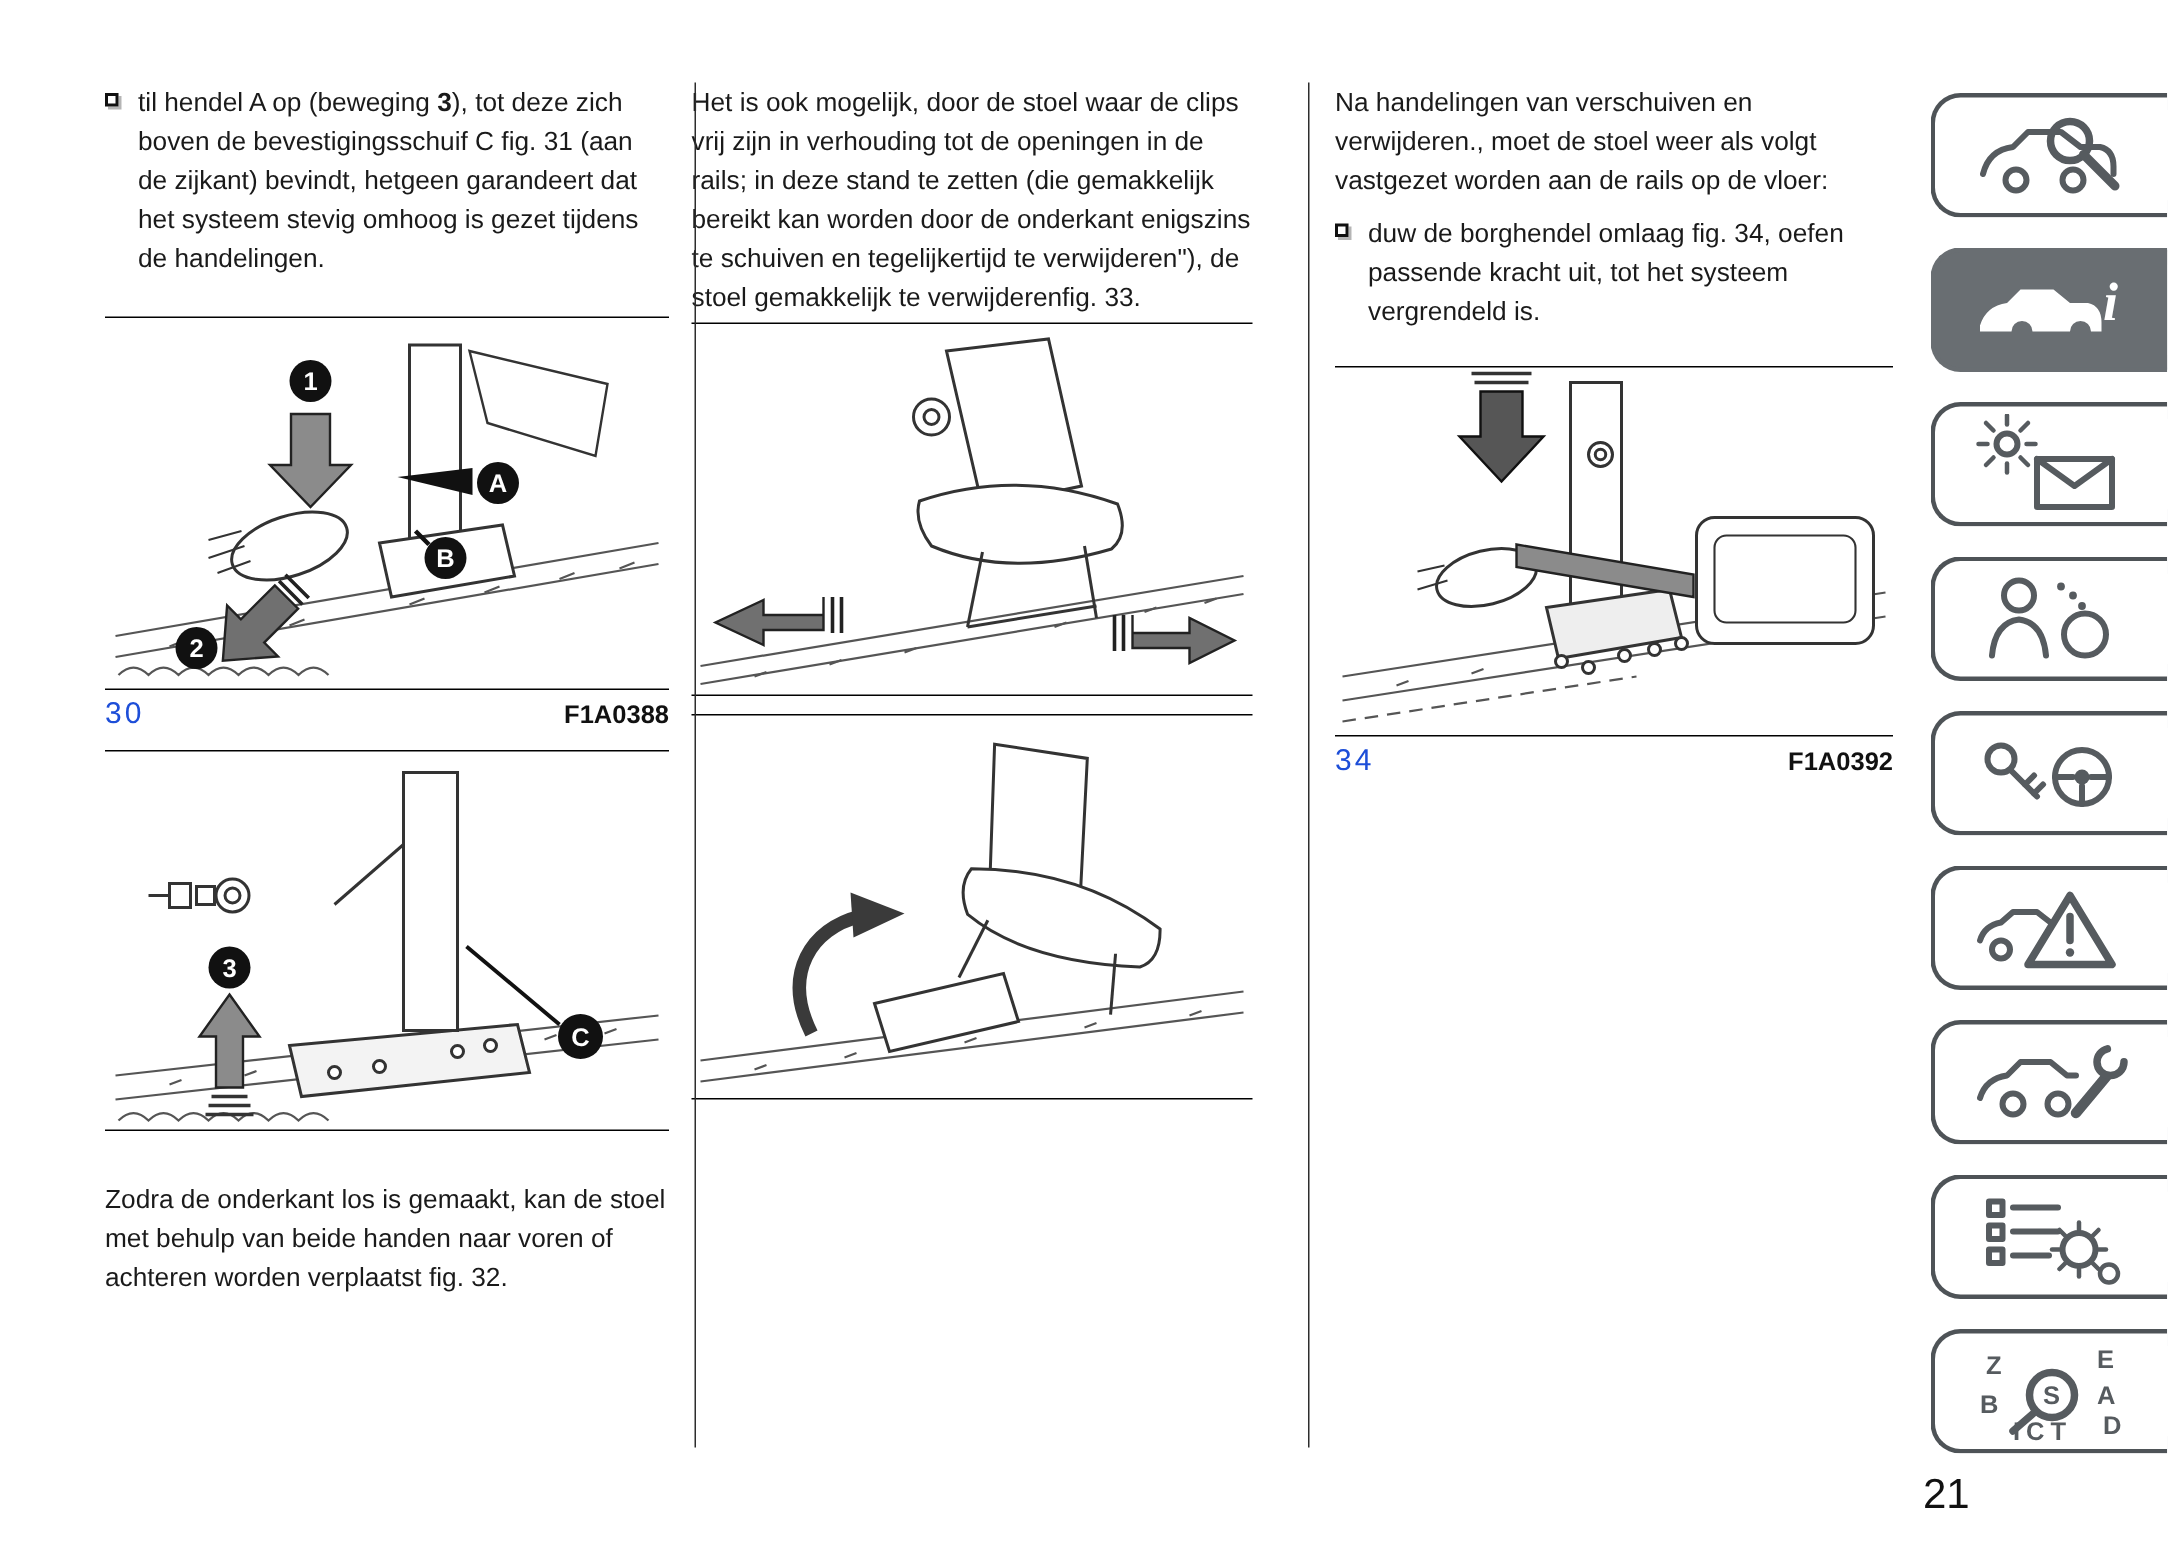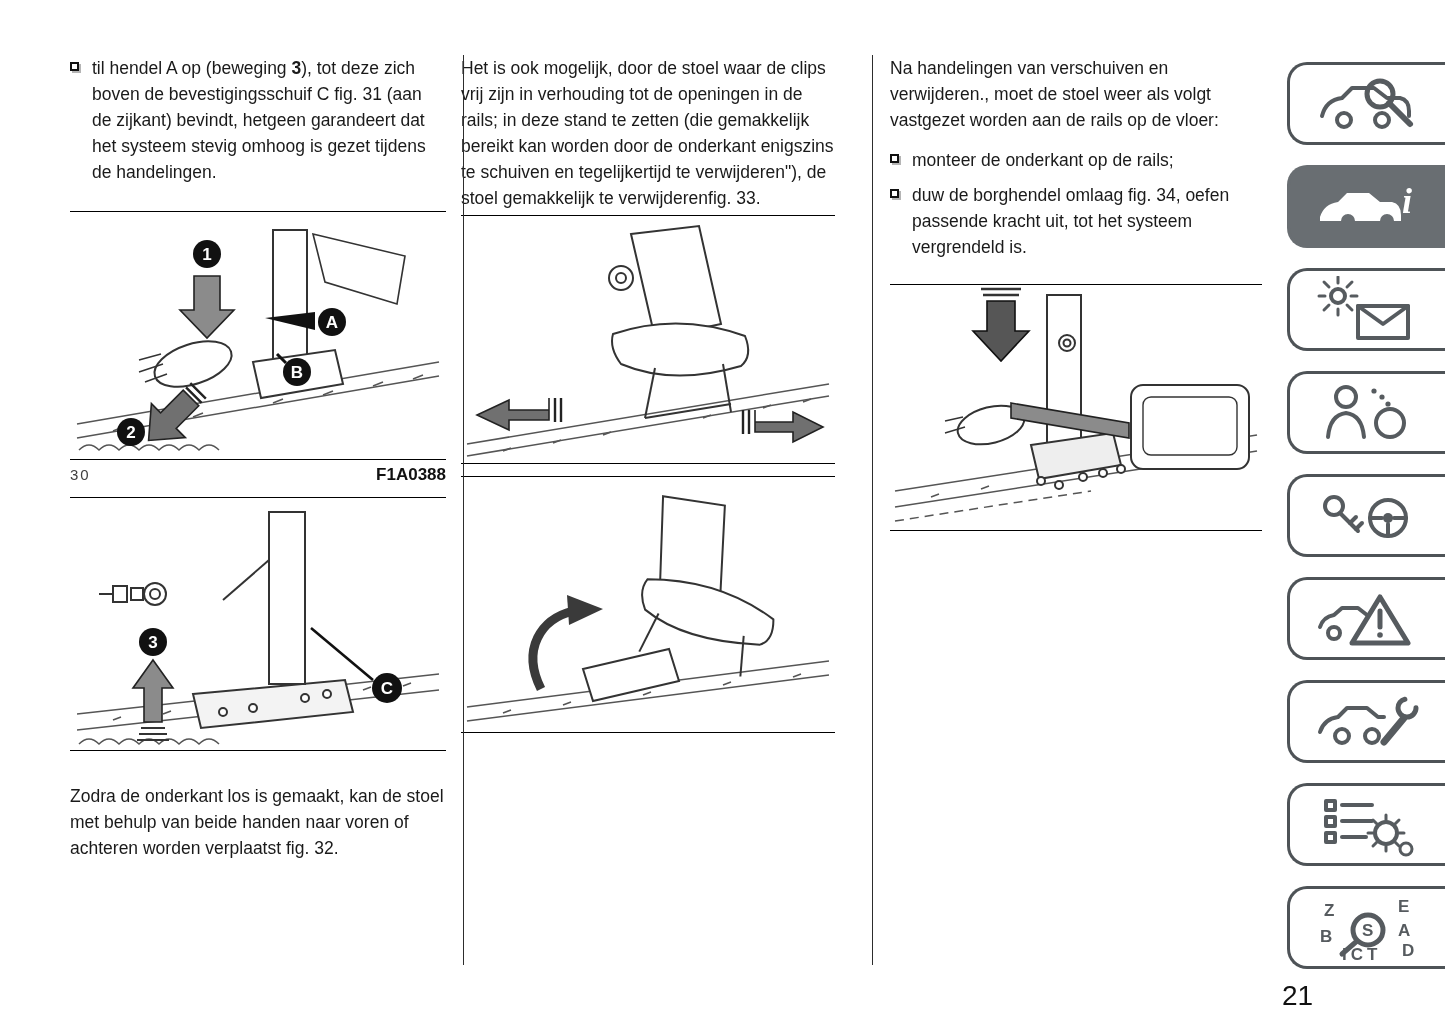--- a/index.html
+++ b/index.html
@@ -15,21 +15,21 @@
   .para { font-size:17.5px; line-height:26px; color:#1a1a1a; }
   .bullet-para { position:relative; padding-left:22px; }
   .sq-bullet { position:absolute; left:0; top:7px; width:9px; height:9px;
                border:2.4px solid #111; background:#fff; box-shadow:2px 2px 0 #b5b5b5; }
   b { font-weight:bold; }
 
   .figure { width:100%; }
   .fig-frame { border-top:1.6px solid #000; border-bottom:1.6px solid #000; }
   .fig-art { display:block; width:100%; }
   .fig-caption { display:flex; justify-content:space-between; align-items:baseline; margin-top:5px; }
-  .fig-num  { font-size:15px; letter-spacing:2px; color:#404040; }
+  .fig-num  { font-size:20px; letter-spacing:2px; color:#1d4ed8; }
   .fig-code { font-size:17px; font-weight:bold; color:#111; }
 
   .vrule { position:absolute; top:55px; height:910px; width:1px; background:#2d2d2d; }
 
   .tab { position:absolute; left:1287px; width:158px; height:83px;
          background:#fff; border:3px solid #4e5357; border-right:none;
          border-radius:20px 0 0 20px; display:flex; align-items:center; justify-content:center;
          color:#565b5f; cursor:pointer; }
   .tab.active { background:#696e72; border-color:#696e72; color:#fff; }
   .tab svg { width:104px; height:68px; }
@@ -193,24 +193,20 @@
             <polygon points="104,118 140,132 106,148" fill="#3a3a3a"></polygon>
           </g>
         </svg>
       </div>
     </div>
   </div>
 
   <div class="col" id="col3">
     <p class="para">Na handelingen van verschuiven en verwijderen., moet de stoel weer als volgt vastgezet worden aan de rails op de vloer:</p>
 
-    <div class="para bullet-para" style="margin-top:14px;">
-      <span class="sq-bullet"></span>
-      <span>monteer de onderkant op de rails;</span>
-    </div>
 
     <div class="para bullet-para" style="margin-top:9px;">
       <span class="sq-bullet"></span>
       <span>duw de borghendel omlaag fig. 34, oefen passende kracht uit, tot het systeem vergrendeld is.</span>
     </div>
 
     <div class="figure" style="margin-top:24px;">
       <div class="fig-frame">
         <svg class="fig-art" style="height:245px" viewBox="0 0 370 245">
           <g stroke="#555" stroke-width="1.5" fill="none">
@@ -233,20 +229,24 @@
             <path d="M72 132 l-18 4 M74 142 l-20 6" stroke-width="1.4" fill="none"></path>
             <circle cx="176" cy="58" r="8"></circle>
               <circle cx="176" cy="58" r="3.5"></circle>
           </g>
           <polygon points="120,118 238,138 238,153 120,133" fill="#8b8b8b" stroke="#222" stroke-width="1.6"></polygon>
           <g>
             <polygon points="96,16 124,16 124,46 138,46 110,76 82,46 96,46" fill="#565656" stroke="#111" stroke-width="1.6"></polygon>
             <path d="M92 10 h36 M90 4 h40" stroke="#333" stroke-width="2.4" fill="none"></path>
           </g>
         </svg>
+      </div>
+      <div class="fig-caption">
+        <span class="fig-num">34</span>
+        <span class="fig-code">F1A0392</span>
       </div>
     </div>
   </div>
 
   <div class="vrule" style="left:463px;"></div>
   <div class="vrule" style="left:872px;"></div>
 
   <div class="tab" style="top:62px;">
     <svg viewBox="0 0 104 68">
       <g stroke="currentColor" fill="none" stroke-width="4">

